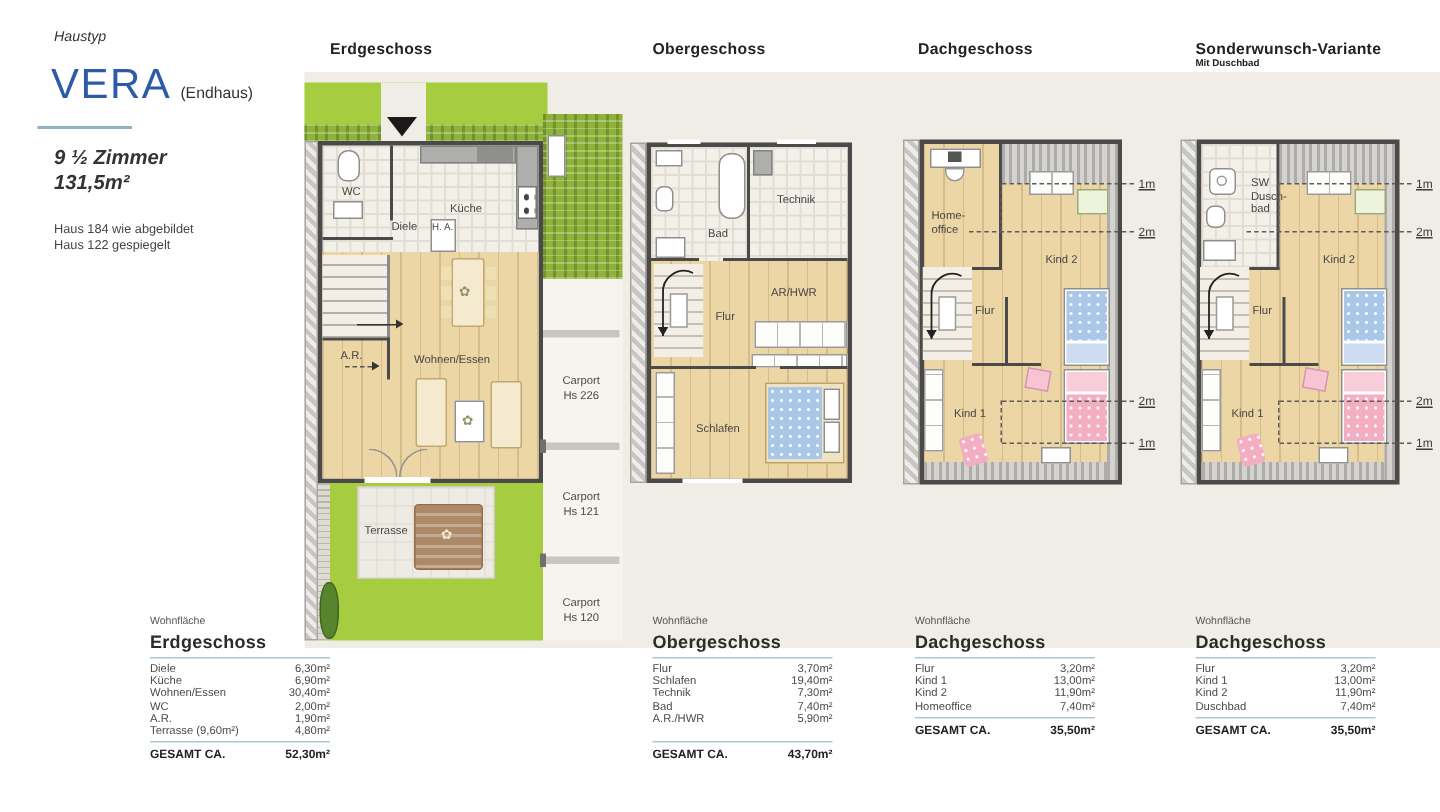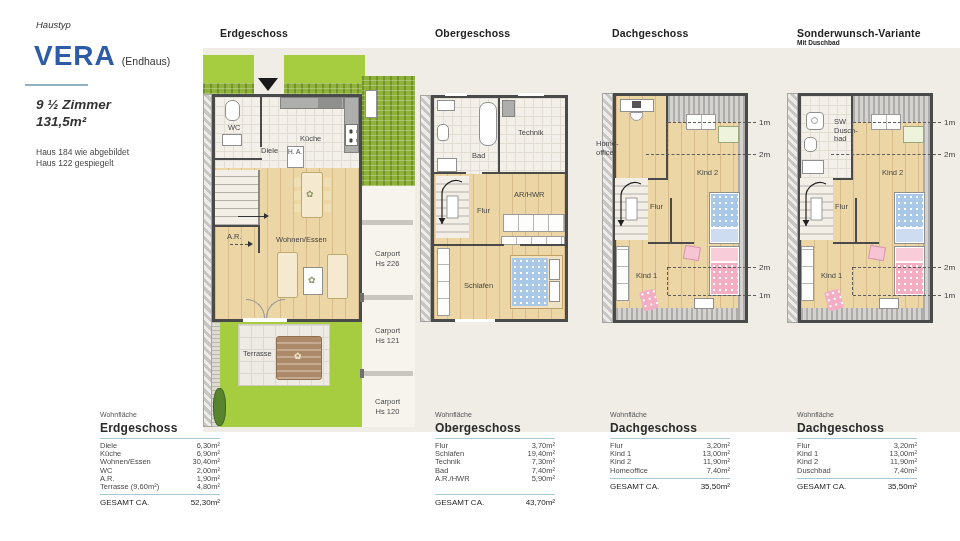--- a/index.html
+++ b/index.html
@@ -39,43 +39,43 @@
   .gravel{background:#dedbd2;background-image:repeating-linear-gradient(0deg,#b9b6ad 0 1px,transparent 1px 4px);}
   .stair{background:#f3efe7;border-right:2px solid #8a8a88;
     background-image:repeating-linear-gradient(0deg,#b3b0aa 0 1px,transparent 1px 8px);}
   .stove{background:#fff;border:1px solid #777;
     background-image:radial-gradient(#444 1.5px,transparent 1.9px);background-size:7px 9px;background-position:1.5px 2px;}
   .wgap{background:#fff;}
   .dh{border-top:1px dashed #5c5c5a;height:0;}
   .dv{border-left:1px dashed #5c5c5a;width:0;}
   
   .eyebrow{font-size:9.5px;color:#333;font-style:italic;}
-  .brand{font-size:28px;font-weight:bold;color:#2e5ba7;letter-spacing:1px;}
+  .brand{font-size:28px;font-weight:normal;color:#2e5ba7;letter-spacing:1px;}
   .brandsuf{font-size:10.5px;color:#333;margin-left:6px;}
   .rule{border-top:2px solid #8fb1c4;}
   .rooms{font-size:13.5px;font-style:italic;font-weight:bold;color:#333;}
   .notes{font-size:8.5px;color:#444;line-height:11px;}
   .colhead{font-size:10.5px;font-weight:bold;color:#222;letter-spacing:.2px;}
   .colsub{font-size:6.5px;font-weight:bold;color:#222;}
   .rlabel{font-size:7.5px;color:#454545;white-space:nowrap;}
   .rlabel.wrap{white-space:normal;text-align:left;line-height:8.5px;}
   .cplabel{font-size:7.5px;color:#4a4a4a;text-align:center;line-height:9.5px;}
-  .mlabel{font-size:8px;color:#3c3c3c;white-space:nowrap;}
+  .mlabel{font-size:8px;color:#3c3c3c;white-space:nowrap;text-decoration:underline;}
   .plant{font-size:9px;color:#8d9465;line-height:9px;}
   .tri-down{width:0;height:0;border-left:10px solid transparent;border-right:10px solid transparent;border-top:13px solid #1a1a1a;}
   .tri-r{width:0;height:0;border-top:3px solid transparent;border-bottom:3px solid transparent;border-left:5px solid #333;}
   .arrline{border-top:1px solid #333;height:0;}
   .dashline{border-top:1px dashed #555;height:0;}
   
   .atable{position:absolute;top:411px;width:120px;}
   .t-eyebrow{font-size:7px;color:#555;margin-bottom:3px;}
   .t-title{font-size:12px;font-weight:bold;color:#2b2b2b;letter-spacing:.2px;margin-bottom:3px;}
   .t-rule{border-top:1.5px solid #a9c8d6;margin:2px 0 3px 0;}
   .t-row{display:flex;justify-content:space-between;font-size:7.5px;color:#4a4a4a;line-height:8.2px;}
-  .t-total{display:flex;justify-content:space-between;font-size:8px;font-weight:normal;color:#222;margin-top:3px;}
+  .t-total{display:flex;justify-content:space-between;font-size:8px;font-weight:bold;color:#222;margin-top:3px;}
 </style>
 </head>
 <body>
 
 <div id="page">
 
   <div class="a eyebrow" style="left:36px;top:19px">Haustyp</div>
   <div class="a" style="left:34px;top:40px">
     <span class="brand">VERA</span><span class="brandsuf">(Endhaus)</span>
   </div>
@@ -229,21 +229,21 @@
   <div class="a wardv" style="left:616px;top:246px;width:13px;height:55px"></div>
   <div class="a pinkdot" style="left:641px;top:290px;width:16px;height:20px;transform:rotate(-15deg);border-radius:3px"></div>
   <div class="a" style="left:684px;top:246px;width:16px;height:14px;background:#f6c4d2;border:1px solid #d895ab;transform:rotate(10deg)"></div>
   <div class="a whitebox" style="left:709px;top:192px;width:31px;height:52px"></div>
   <div class="a bluebed" style="left:711px;top:194px;width:27px;height:33px"></div>
   <div class="a" style="left:711px;top:229px;width:27px;height:13px;background:#cddcf0"></div>
   <div class="a whitebox" style="left:709px;top:246px;width:31px;height:50px"></div>
   <div class="a" style="left:711px;top:248px;width:27px;height:13px;background:#f8cdd9"></div>
   <div class="a pinkdot" style="left:711px;top:263px;width:27px;height:31px"></div>
   <div class="a whitebox" style="left:694px;top:298px;width:20px;height:11px"></div>
-  <div class="a rlabel wrap" style="left:596px;top:140px;width:40px">Home-office</div>
+  <div class="a rlabel wrap" style="left:621px;top:140px;width:40px">Home-office</div>
   <div class="a rlabel" style="left:697px;top:168px">Kind 2</div>
   <div class="a rlabel" style="left:650px;top:202px">Flur</div>
   <div class="a rlabel" style="left:636px;top:271px">Kind 1</div>
   <div class="a dh" style="left:668px;top:122px;width:88px"></div>
   <div class="a dh" style="left:646px;top:154px;width:110px"></div>
   <div class="a dv" style="left:667px;top:122px;height:32px"></div>
   <div class="a dh" style="left:668px;top:267px;width:88px"></div>
   <div class="a dh" style="left:668px;top:295px;width:88px"></div>
   <div class="a dv" style="left:667px;top:267px;height:28px"></div>
   <div class="a mlabel" style="left:759px;top:118px">1m</div>

